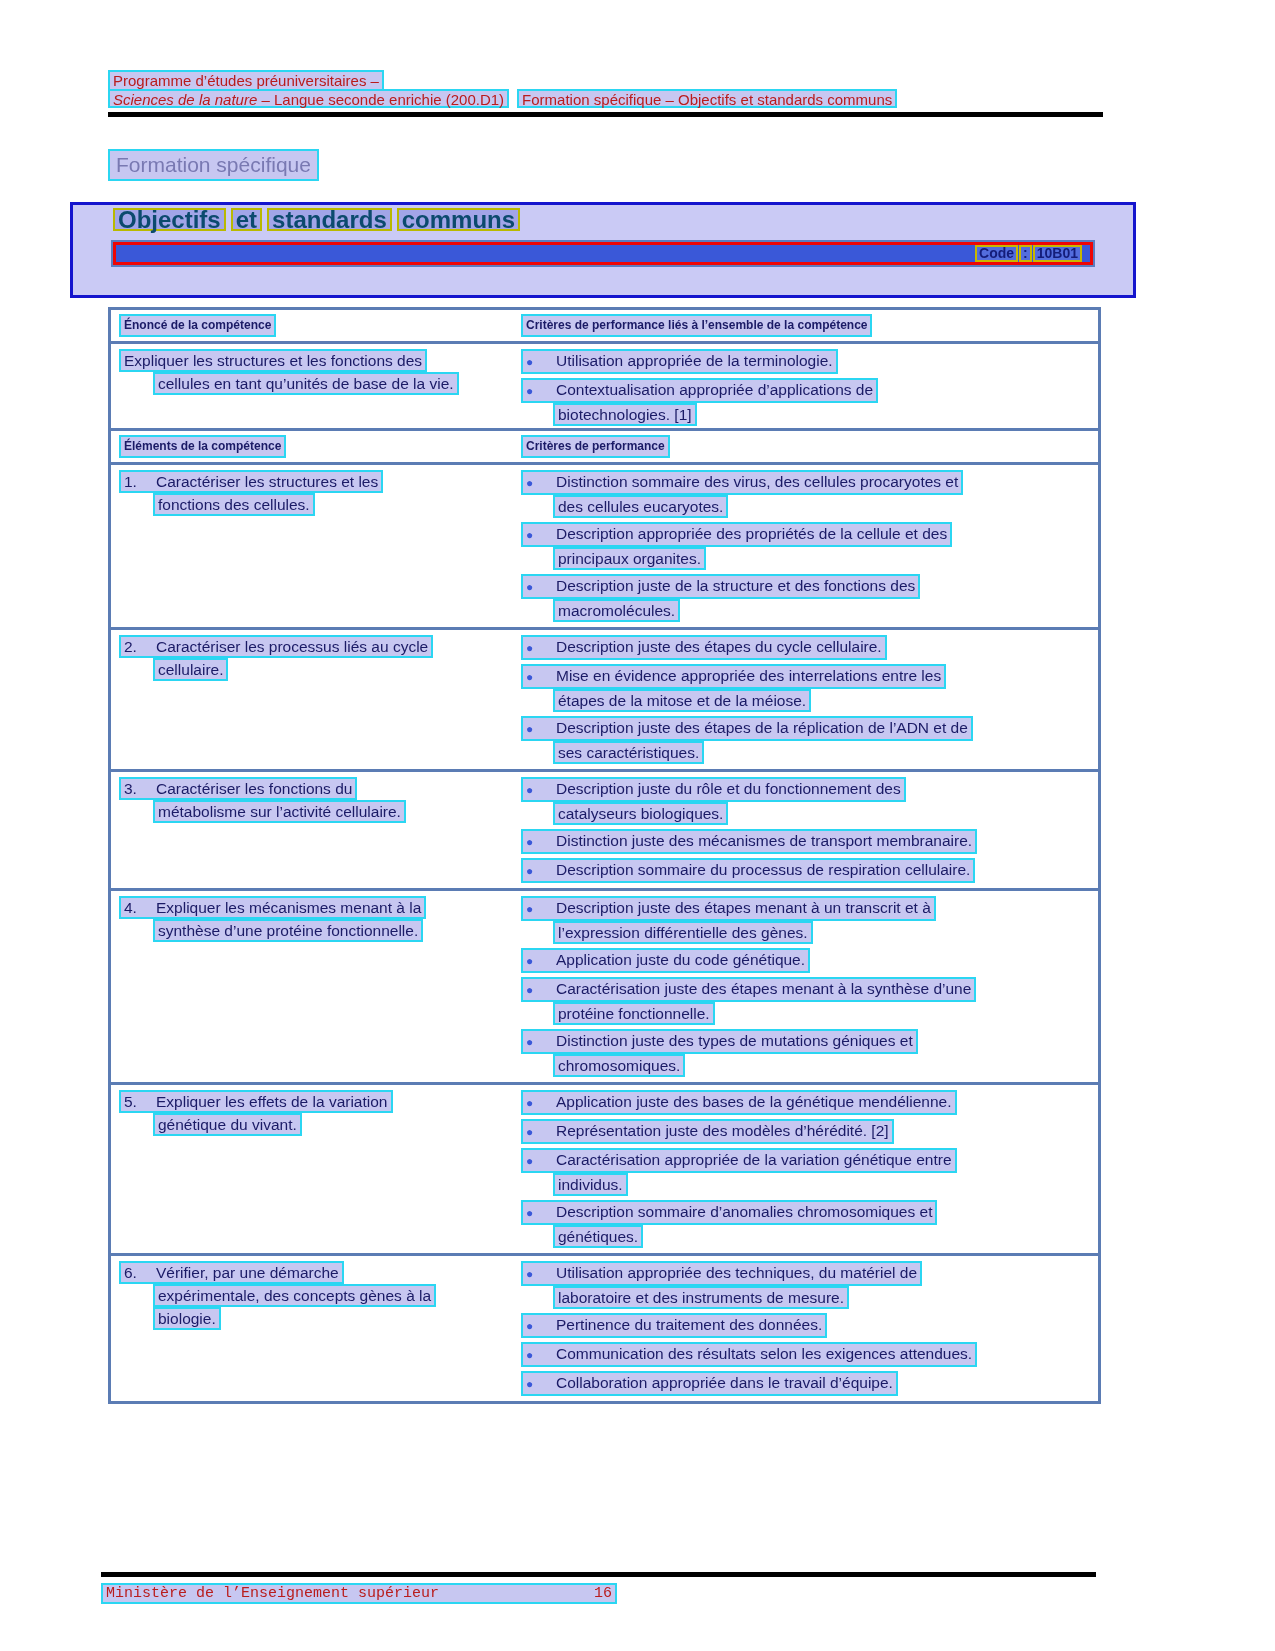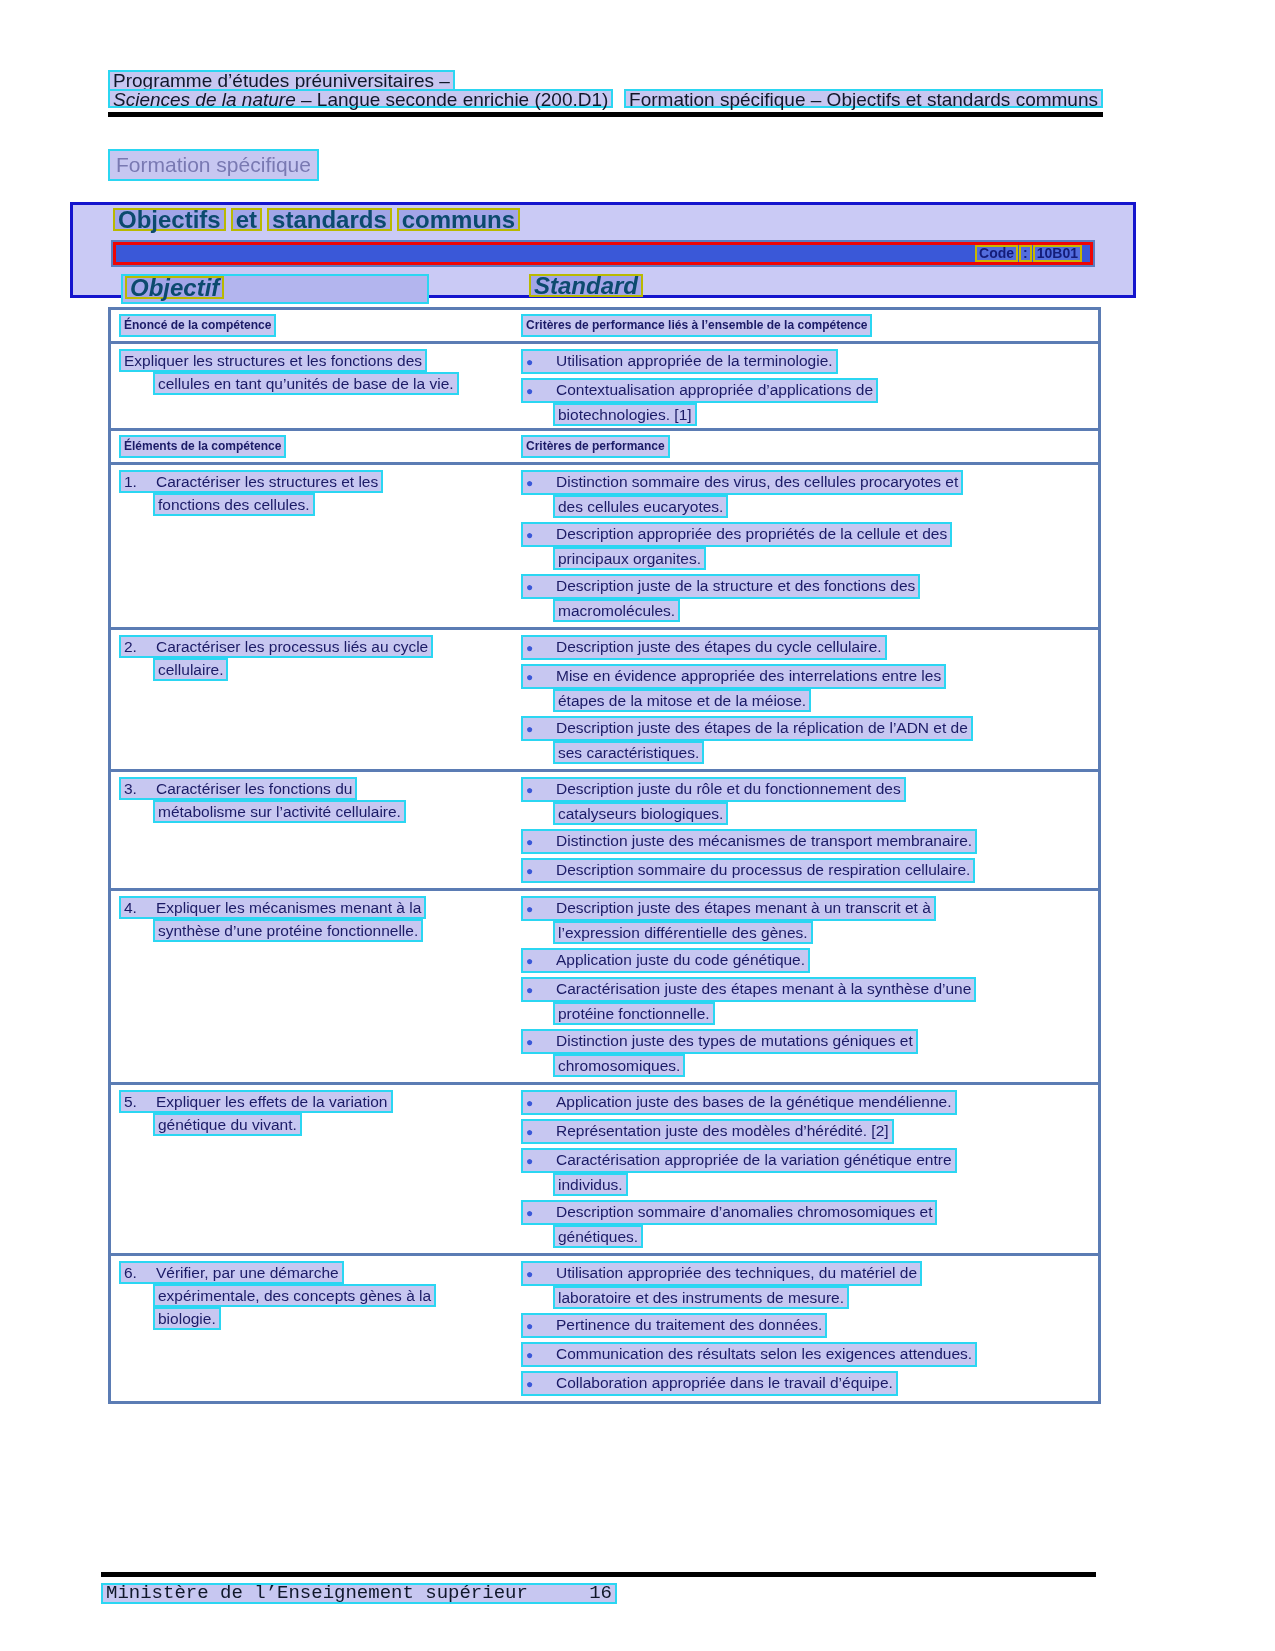--- a/index.html
+++ b/index.html
@@ -4,28 +4,28 @@
 <style>
   html,body{margin:0;padding:0;background:#e9e9e9;}
   .page{position:relative;width:1275px;height:1651px;background:#ffffff;
         font-family:"Liberation Sans",sans-serif;color:#1b1b66;overflow:hidden;}
 
   
   .hl{display:inline-block;background:#c7c7f1;border:2px solid #2bd6f2;
       padding:1px 3px;line-height:17px;font-size:15.5px;white-space:nowrap;
       color:#1b1b66;vertical-align:top;}
   .bold{font-weight:bold;font-size:12px;}
-  .sm{font-size:19px;color:#0f172a;line-height:15px;}
+  .sm{font-size:15px;color:#b91c1c;line-height:15px;}
   .title{font-size:21px;color:#7979b2;line-height:24px;padding:2px 6px;}
 
   .black-rule{height:5px;background:#000;}
 
   .hdr{position:absolute;left:108px;top:70px;width:995px;}
   .hdr-line{height:19px;}
-  .flexrow{display:flex;justify-content:space-between;gap:8px;}
+  .flexrow{display:flex;gap:8px;}
   .hdr .black-rule{margin-top:4px;}
 
   .title-wrap{position:absolute;left:108px;top:149px;}
 
   
   .section-box{position:absolute;left:70px;top:202px;width:1066px;height:96px;
                background:#cacaf5;border:3px solid #1414cd;box-sizing:border-box;}
   .sec-heading{margin:3px 0 0 40px;}
   .word-y{display:inline-block;background:#a2a5e8;border:2px solid #b9b900;
           padding:0 3px;margin-right:5px;font-weight:bold;font-size:24px;
@@ -87,24 +87,20 @@
 
   <div class="section-box">
     <div class="sec-heading" id="headingWords"><span class="word-y">Objectifs</span><span class="word-y">et</span><span class="word-y">standards</span><span class="word-y">communs</span></div>
     <div class="code-strip">
       <div class="code-bar">
         <span class="code-word">Code</span>
         <span class="code-word">:</span>
         <span class="code-word">10B01</span>
       </div>
     </div>
-    <div class="obj-std-row">
-      <span class="obj-box"><span class="word-y it">Objectif</span></span>
-      <span class="std-gap"><span class="word-y it">Standard</span></span>
-    </div>
   </div>
 
   <div class="tbl tbl1">
     <div class="tbl-head">
       <div class="col-l">
         <span class="hl bold">Énoncé de la compétence</span>
       </div>
       <div class="col-r">
         <span class="hl bold">Critères de performance liés à l’ensemble de la compétence</span>
       </div>

